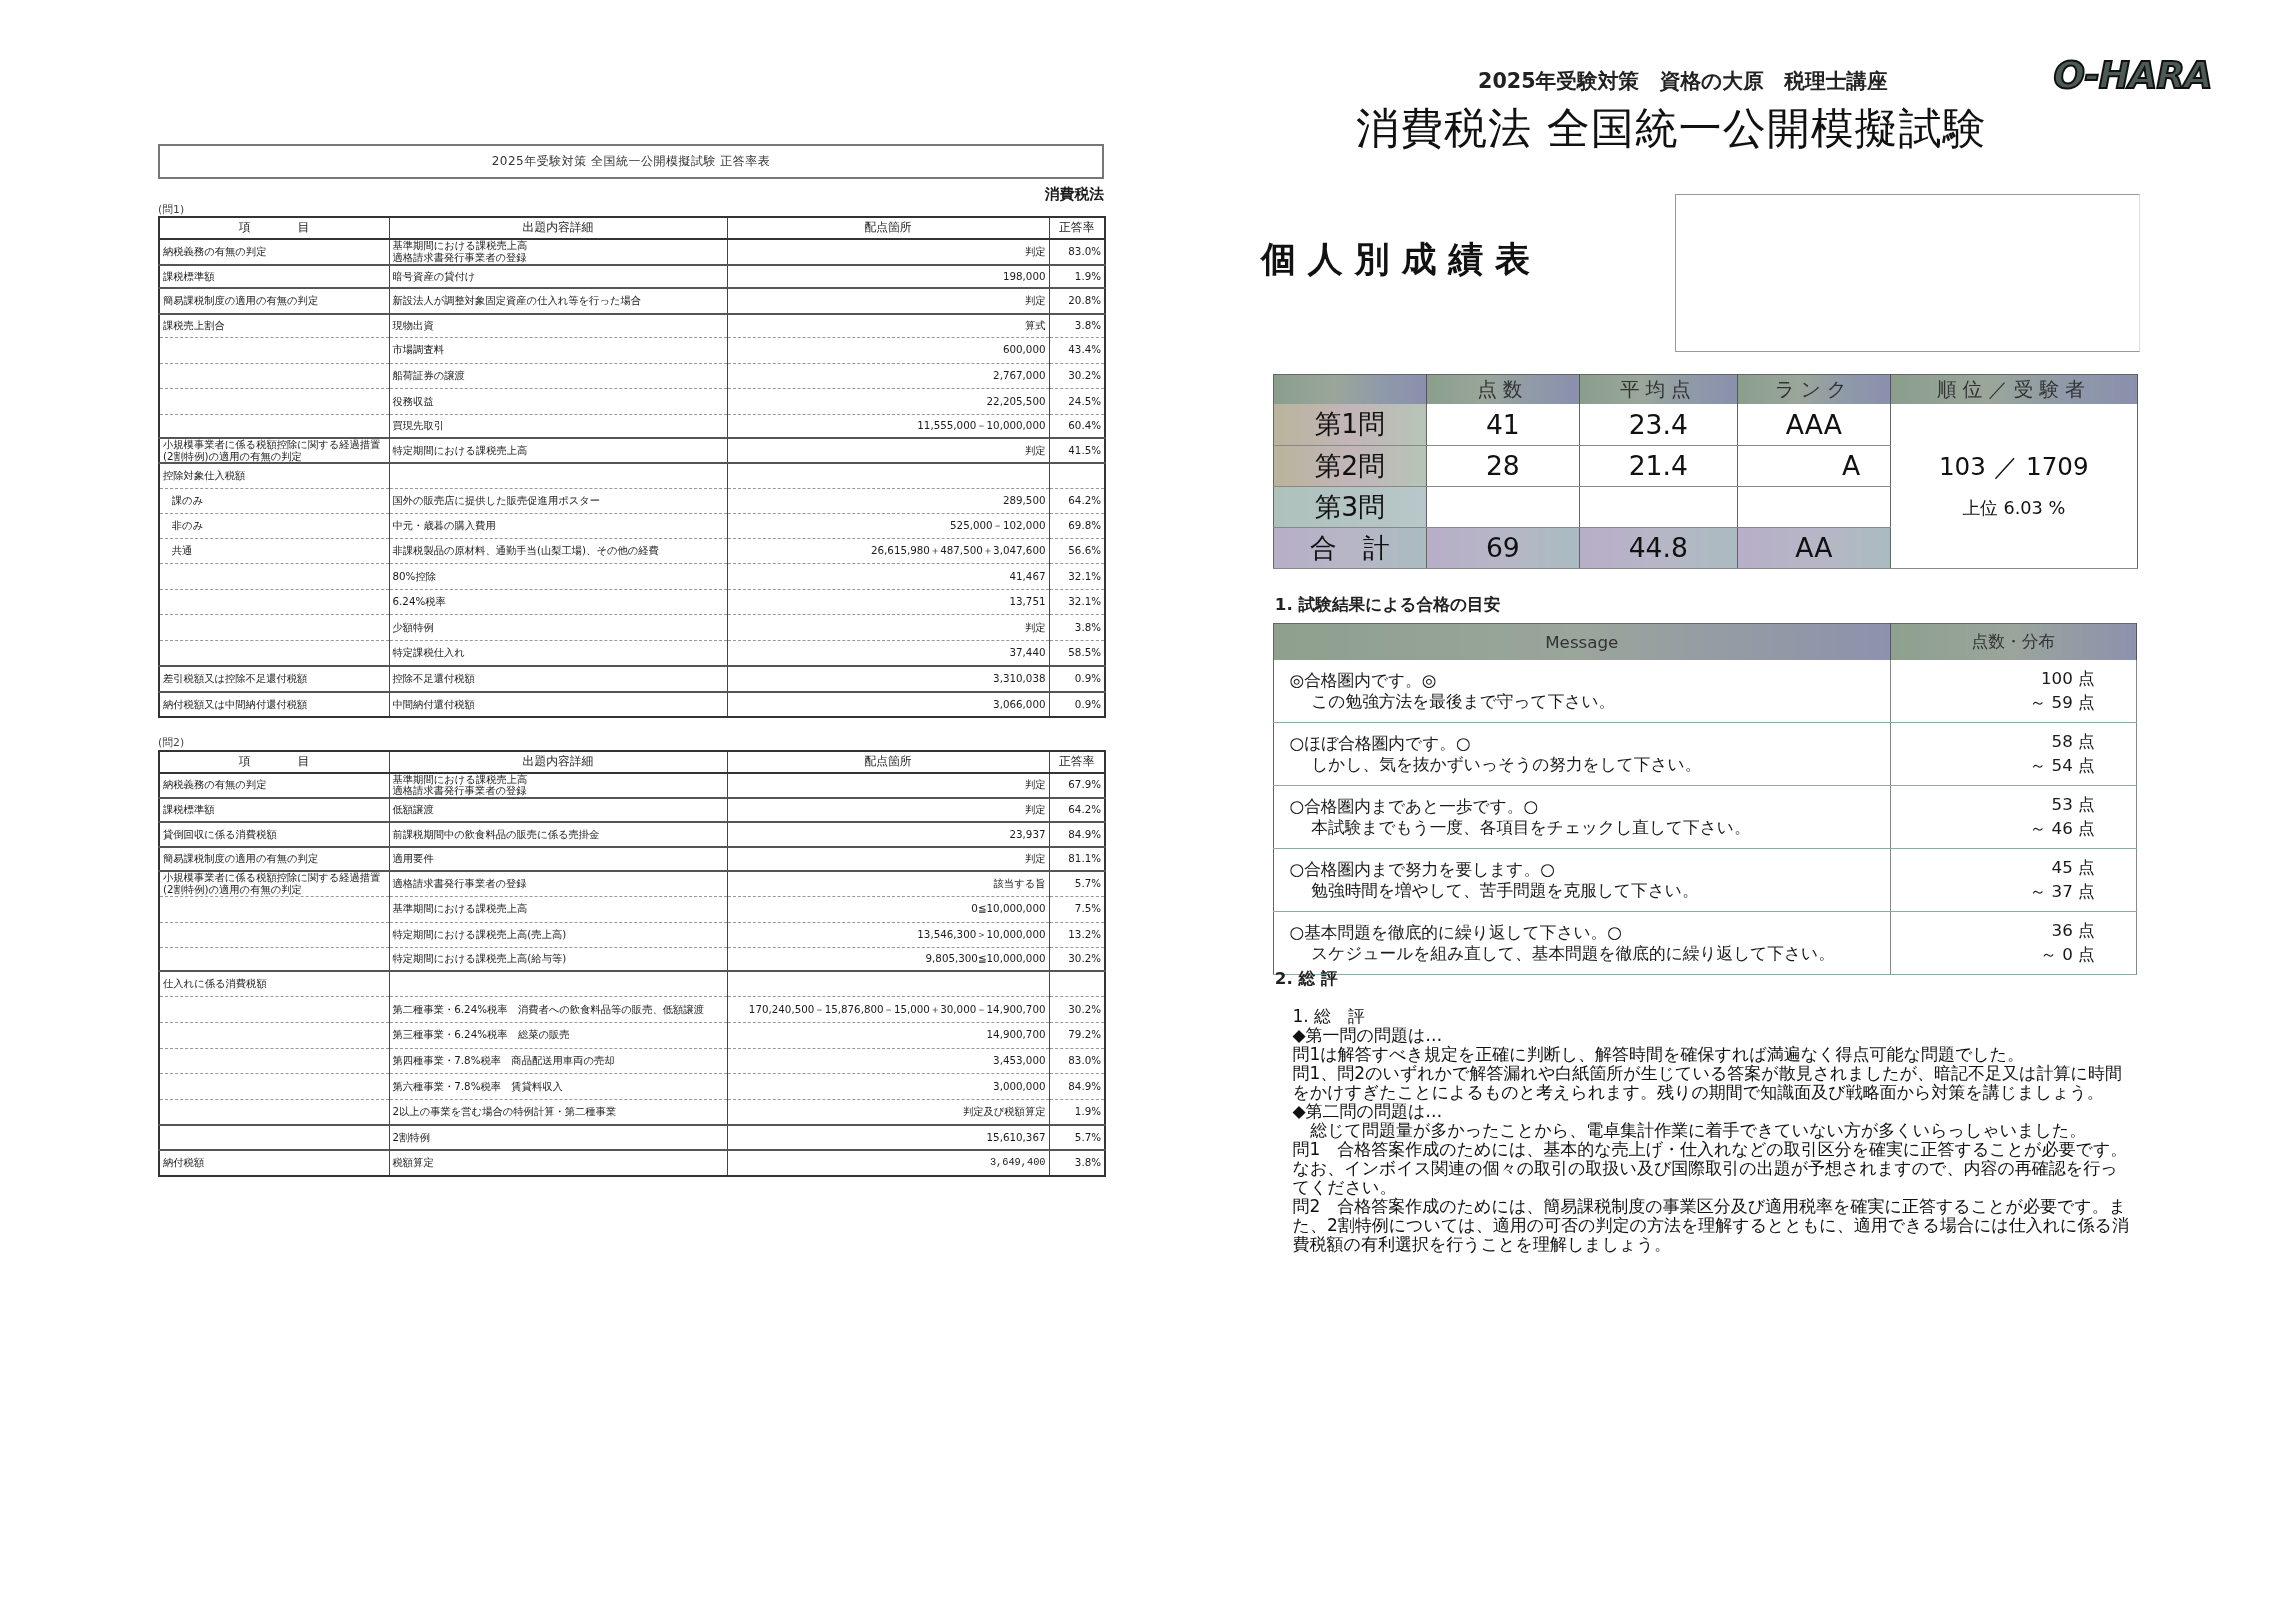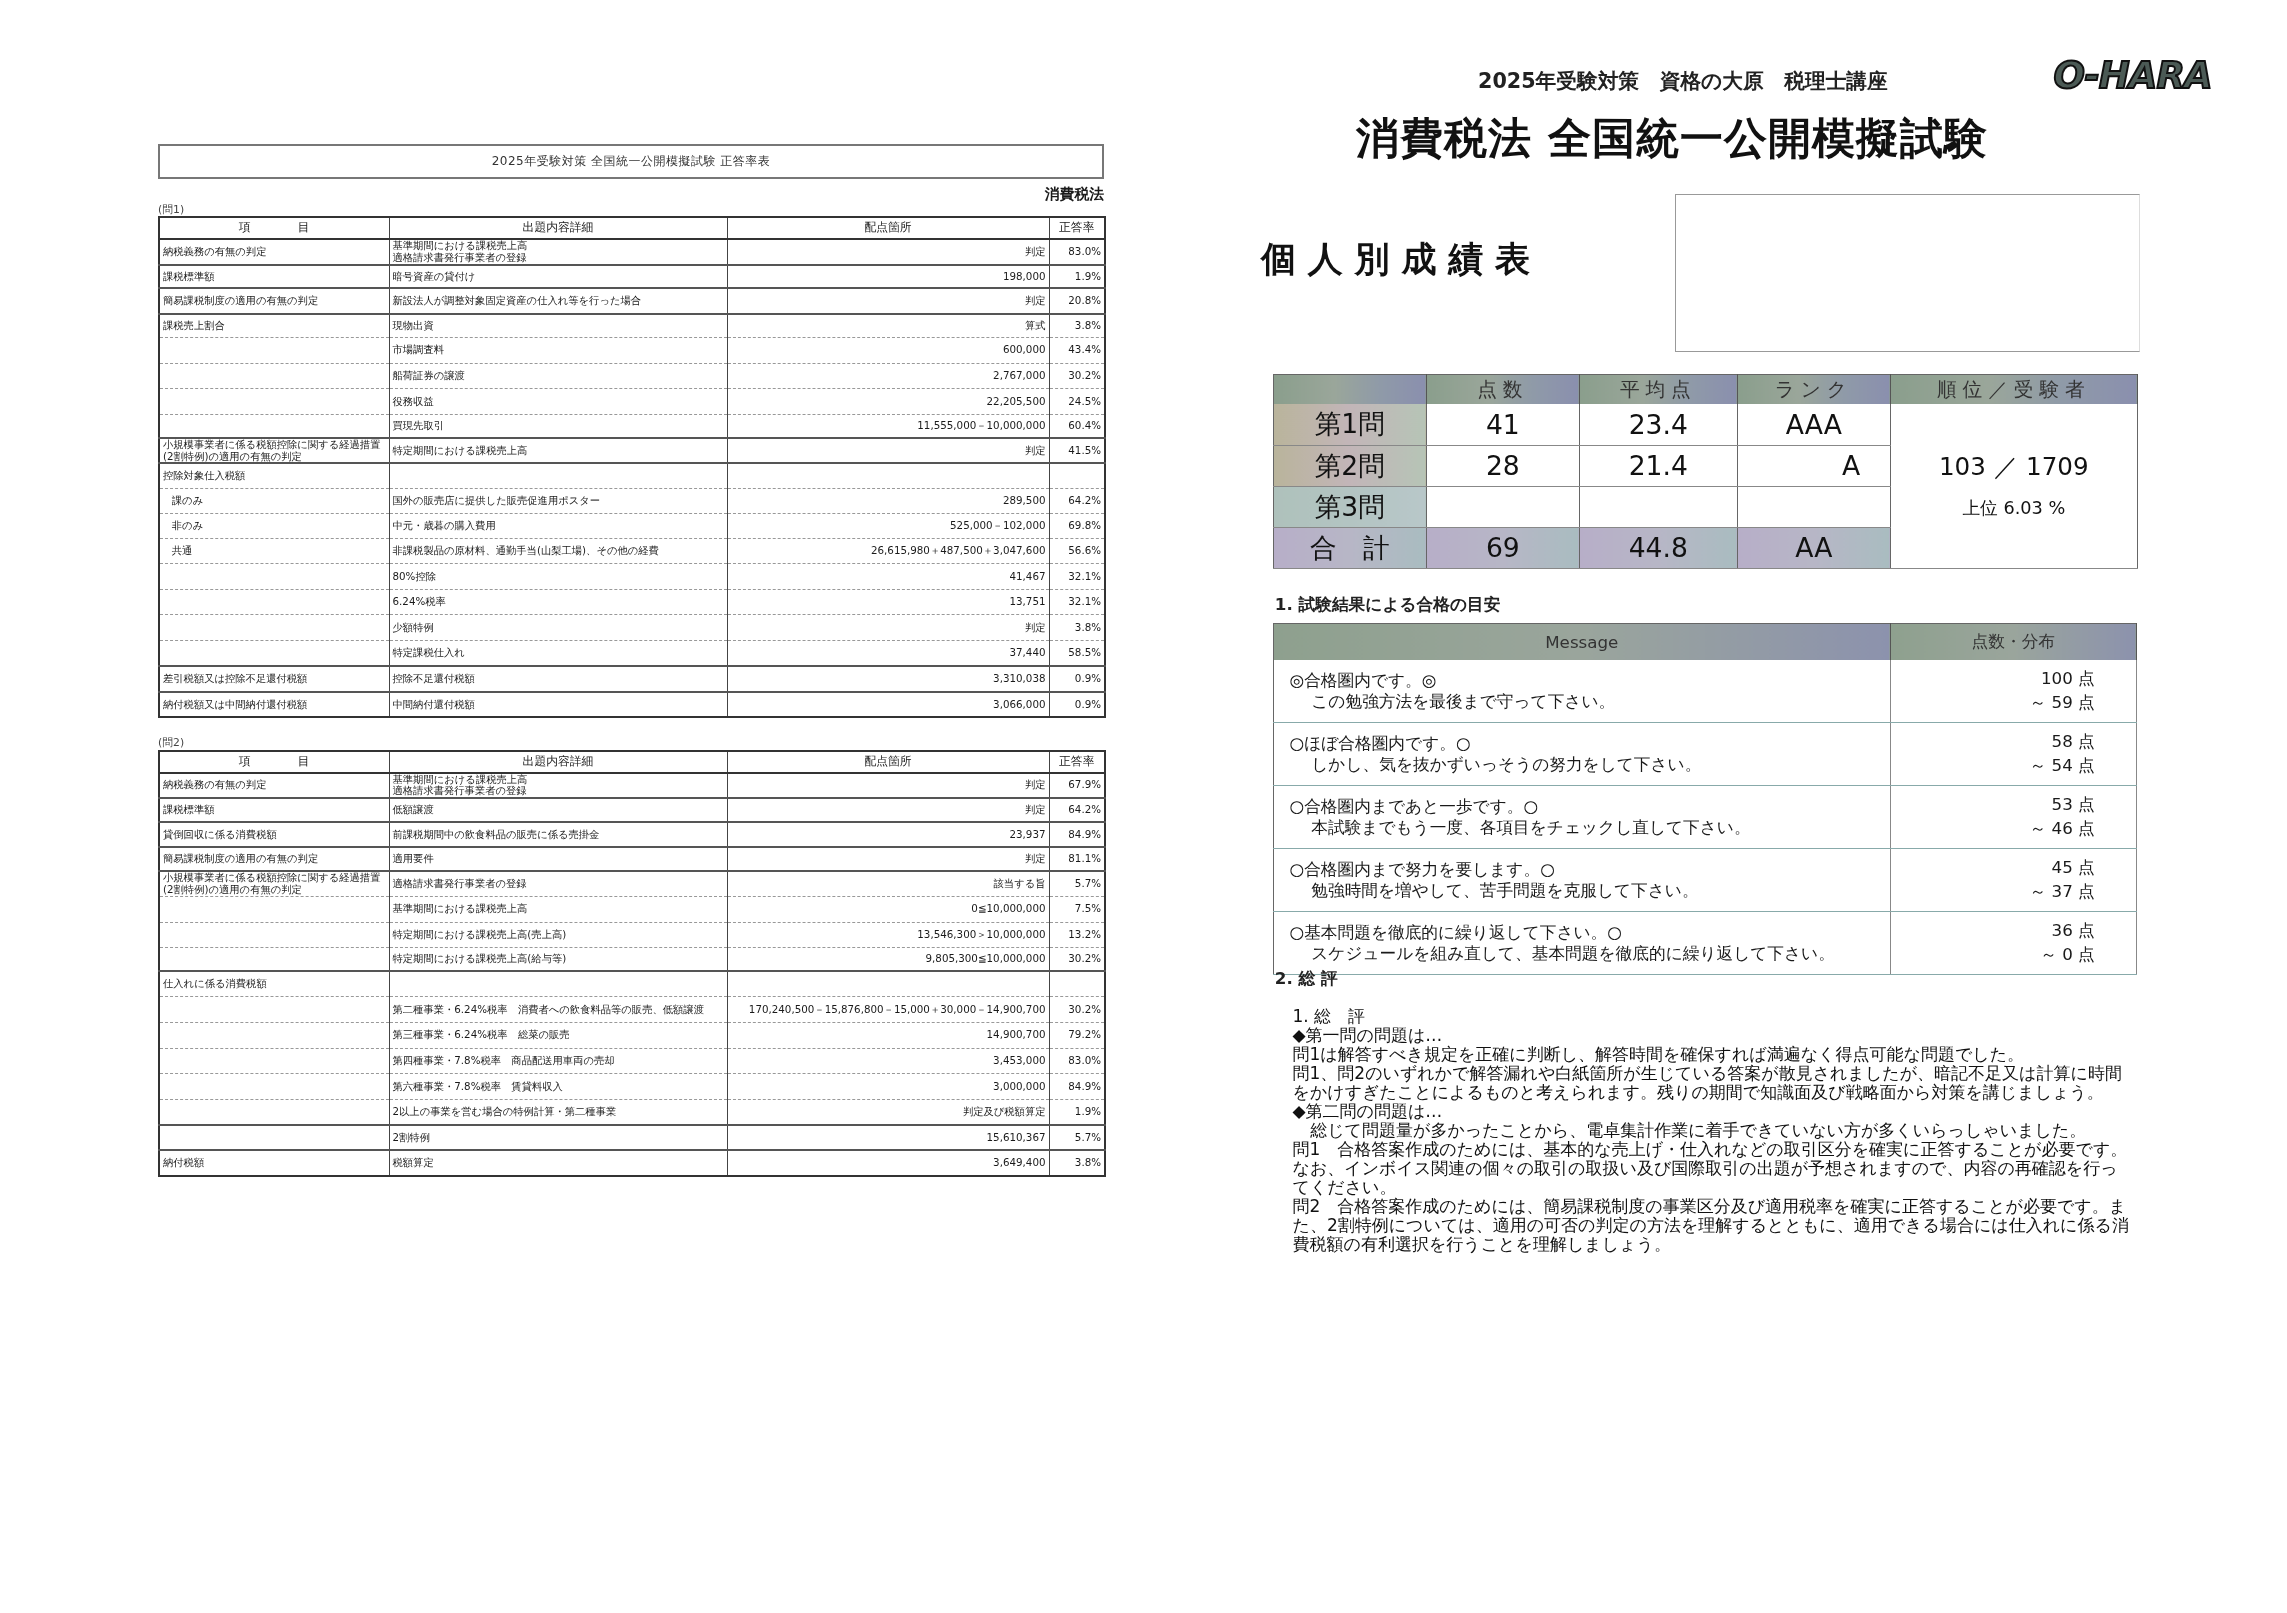--- a/index.html
+++ b/index.html
@@ -21,21 +21,21 @@
   table.rate tr.sep td { border-bottom: 2px solid #555; }
   .rate col.c1 { width: 230px; } .rate col.c2 { width: 338px; } .rate col.c3 { width: 322px; } .rate col.c4 { width: 56px; }
   .indent { padding-left: 11.8px !important; }
 
   
   .right { position: absolute; left: 1261px; top: 0; width: 985px; height: 1614px; }
   .course-line { position: absolute; left: 217px; top: 67px; font-size: 20.7px; font-weight: bold; color: #222; }
   .logo { position: absolute; left: 788px; top: 51px; width: 167px; height: 49px; display: flex; align-items: center; justify-content: center;
     font-family: "DejaVu Sans", sans-serif; font-weight: bold; font-style: italic; font-size: 37px; letter-spacing: -1px;
     color: #4b5a55; -webkit-text-stroke: 2px #111; }
-  .main-title { position: absolute; left: 95px; top: 110px; font-size: 43px; font-weight: bold; color: #111; letter-spacing: 1px; }
+  .main-title { position: absolute; left: 95px; top: 100px; font-size: 43px; font-weight: normal; color: #111; letter-spacing: 1px; }
   .report-title { position: absolute; left: 0px; top: 236px; font-size: 35px; font-weight: bold; letter-spacing: 11.8px; color: #111; }
   .name-box { position: absolute; left: 414px; top: 194px; width: 465px; height: 158px; border: 1.5px solid #999; border-right-color: #ddd; }
 
   table.score { position: absolute; left: 11.8px; top: 374px; width: 863px; border-collapse: collapse; table-layout: fixed; border: 1.5px solid #666; }
   table.score th { height: 29.6px; font-size: 19.7px; font-weight: normal; color: #333; letter-spacing: 5.9px;
     background: linear-gradient(90deg, #8a9e8c 0%, #9aa69a 40%, #8f9aa8 70%, #8a8fae 100%); border-right: 1px solid #555; }
   table.score td { height: 41px; font-size: 26.6px; text-align: center; border-right: 1px solid #666; border-bottom: 1px solid #888; color: #111; }
   table.score td.rowhead { background: linear-gradient(90deg, #b9b49b 0%, #c2b5b8 50%, #b6c4b6 100%); font-weight: normal; }
   table.score tr.r3 td.rowhead { background: linear-gradient(90deg, #aec1bb 0%, #b8c7c9 100%); }
   table.score tr.total td { background: linear-gradient(90deg, #b7aec8 0%, #b7b6c6 50%, #a9bcc0 100%); }
@@ -302,21 +302,21 @@
         </tr>
         <tr class="sep" style="height: 25.6px;">
           <td style="white-space: pre-line;"></td>
           <td style="white-space: pre-line;">2割特例</td>
           <td class="num" style="white-space: pre-line;">15,610,367</td>
           <td class="pct" style="white-space: pre-line;">5.7%</td>
         </tr>
         <tr style="height: 25.6px;">
           <td style="white-space: pre-line;">納付税額</td>
           <td style="white-space: pre-line;">税額算定</td>
-          <td class="num" style="white-space: pre-line;">3,649,400</td>
+          <td class="num" style="white-space: pre-line; font-family: Liberation Mono, monospace;">3,649,400</td>
           <td class="pct" style="white-space: pre-line;">3.8%</td>
         </tr>
       </tbody>
   </table>
 </div>
 
 <div class="right">
   <div class="course-line">2025年受験対策　資格の大原　税理士講座</div>
   <div class="logo">O-HARA</div>
   <div class="main-title">消費税法 全国統一公開模擬試験</div>

